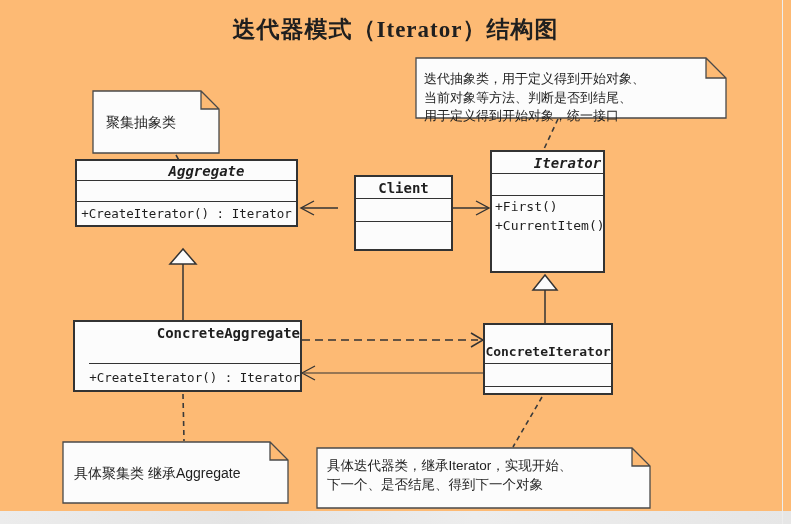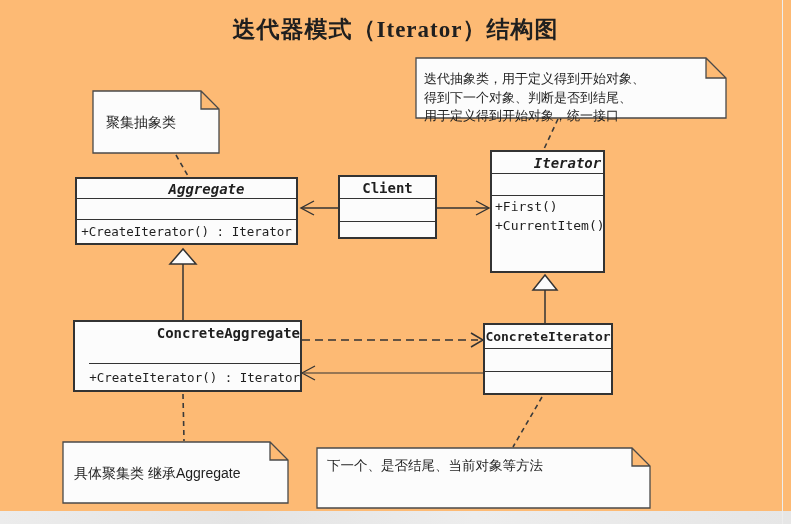--- a/index.html
+++ b/index.html
@@ -128,37 +128,38 @@
       <polyline points="315,366 302,373 315,380"></polyline>
     </g>
   </svg>
 
   <div class="page-title">迭代器模式（Iterator）结构图</div>
 
   <div class="note-text" style="left:106px; top:113px; font-size:14px;">聚集抽象类</div>
 
   <div class="note-text" style="left:424px; top:70px;">
     <div>迭代抽象类，用于定义得到开始对象、</div>
-    <div>得到下一个对象、判断是否到结尾、</div>
+    <div>当前对象等方法、判断是否到结尾、</div>
     <div>用于定义得到开始对象，统一接口</div>
   </div>
 
   <div class="note-text" style="left:74px; top:464px; font-size:14px;">具体聚集类 继承Aggregate</div>
 
   <div class="note-text" style="left:327px; top:456px; font-size:13.5px; line-height:19px;">
-    <div>下一个、是否结尾、当前对象等方法</div>
+    <div>具体迭代器类，继承Iterator，实现开始、</div>
+    <div>下一个、是否结尾、得到下一个对象</div>
   </div>
 
-  <div class="uml" style="left:75px; top:177px; width:223px; height:68px;text-align:right;">
+  <div class="uml" style="left:75px; top:159px; width:223px; height:68px;text-align:right;">
     <div class="title it" style="height:19px;">Aggregate</div>
     <div class="row" style="height:21px;"></div>
     <div class="row method-center" style="flex:1;">+CreateIterator() : Iterator</div>
   </div>
 
-  <div class="uml" style="left:338px; top:175px; width:99px; height:64px;">
+  <div class="uml" style="left:354px; top:175px; width:99px; height:76px;">
     <div class="title" style="height:21px;">Client</div>
     <div class="row" style="height:23px;"></div>
     <div class="row" style="flex:1;"></div>
   </div>
 
   <div class="uml" style="left:490px; top:150px; width:115px; height:123px;">
     <div class="title it" style="height:21px;">Iterator</div>
     <div class="row" style="height:22px;"></div>
     <div class="row method-list" style="flex:1;">
       <div>+First()</div>
@@ -166,21 +167,21 @@
     </div>
   </div>
 
   <div class="uml" style="left:73px; top:320px; width:229px; height:72px;align-items:flex-end;">
     <div class="title" style="height:22px;">ConcreteAggregate</div>
     <div class="row" style="height:19px;"></div>
     <div class="row method-center" style="flex:1;">+CreateIterator() : Iterator</div>
   </div>
 
   <div class="uml" style="left:483px; top:323px; width:130px; height:72px;">
-    <div class="title" style="height:23px; font-size:13px;">ConcreteIterator</div>
+    <div class="title" style="height:23px; font-size:13px;margin-top:15px;">ConcreteIterator</div>
     <div class="row" style="height:23px;"></div>
     <div class="row" style="flex:1;"></div>
   </div>
 
   <div class="bottom-scan-band"></div>
   <div class="right-scan-line"></div>
 
 </div>
 
 </body></html>

